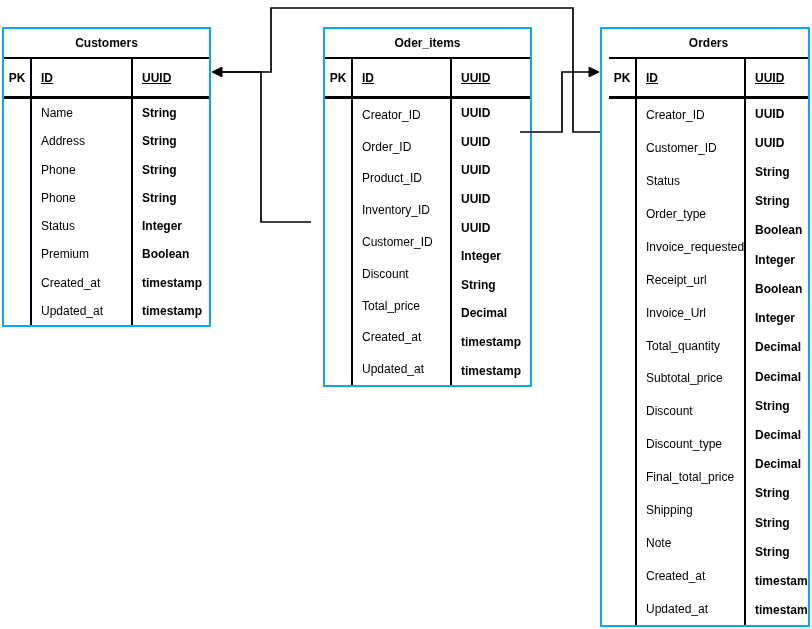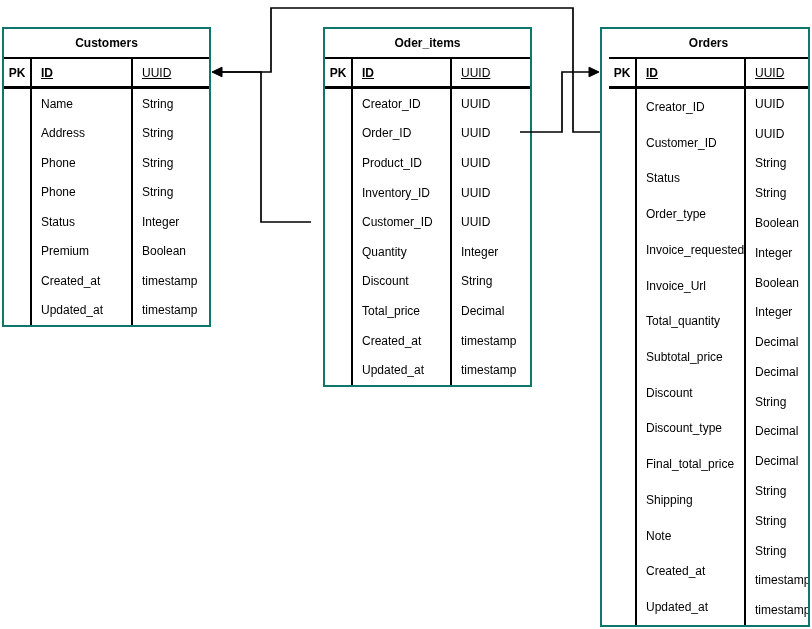--- a/index.html
+++ b/index.html
@@ -13,37 +13,37 @@
     height: 629px;
     background: #ffffff;
     font-family: "Liberation Sans", sans-serif;
     font-size: 12px;
     color: #000000;
     overflow: hidden;
   }
   .er-table {
     position: absolute;
     background: #ffffff;
-    border: 2px solid #0f766e;
+    border: 2px solid #0ea5e9;
     box-sizing: border-box;
     display: flex;
     flex-direction: column;
   }
   .er-title {
     height: 30px;
     flex: 0 0 auto;
     border-bottom: 2px solid #000000;
     box-sizing: border-box;
     display: flex;
     align-items: center;
     justify-content: center;
     font-weight: bold;
   }
   .er-header {
-    height: 30px;
+    height: 40px;
     flex: 0 0 auto;
     border-bottom: 3px solid #000000;
     box-sizing: border-box;
     display: flex;
   }
   .er-body {
     flex: 1 1 auto;
     display: flex;
     min-height: 0;
   }
@@ -62,20 +62,21 @@
     border-right: 2px solid #000000;
     box-sizing: border-box;
     display: flex;
     flex-direction: column;
   }
   .col-type {
     flex: 1 1 auto;
     display: flex;
     flex-direction: column;
     min-width: 0;
+    font-weight: bold;
   }
   .er-header .col-name, .er-header .col-type {
     justify-content: center;
     padding-left: 9px;
   }
   .hdr-id {
     font-weight: bold;
     text-decoration: underline;
   }
   .hdr-type {
@@ -167,21 +168,20 @@
         </div>
     </div>
     <div class="er-body">
       <div class="col-pk"></div>
       <div class="col-name">
           <div class="row">Creator_ID</div>
           <div class="row">Order_ID</div>
           <div class="row">Product_ID</div>
           <div class="row">Inventory_ID</div>
           <div class="row">Customer_ID</div>
-          <div class="row">Quantity</div>
           <div class="row">Discount</div>
           <div class="row">Total_price</div>
           <div class="row">Created_at</div>
           <div class="row">Updated_at</div>
         </div>
       <div class="col-type">
           <div class="row">UUID</div>
           <div class="row">UUID</div>
           <div class="row">UUID</div>
           <div class="row">UUID</div>
@@ -207,20 +207,21 @@
         </div>
     </div>
     <div class="er-body">
       <div class="col-pk"></div>
       <div class="col-name">
           <div class="row">Creator_ID</div>
           <div class="row">Customer_ID</div>
           <div class="row">Status</div>
           <div class="row">Order_type</div>
           <div class="row">Invoice_requested</div>
+          <div class="row">Receipt_url</div>
           <div class="row">Invoice_Url</div>
           <div class="row">Total_quantity</div>
           <div class="row">Subtotal_price</div>
           <div class="row">Discount</div>
           <div class="row">Discount_type</div>
           <div class="row">Final_total_price</div>
           <div class="row">Shipping</div>
           <div class="row">Note</div>
           <div class="row">Created_at</div>
           <div class="row">Updated_at</div>

